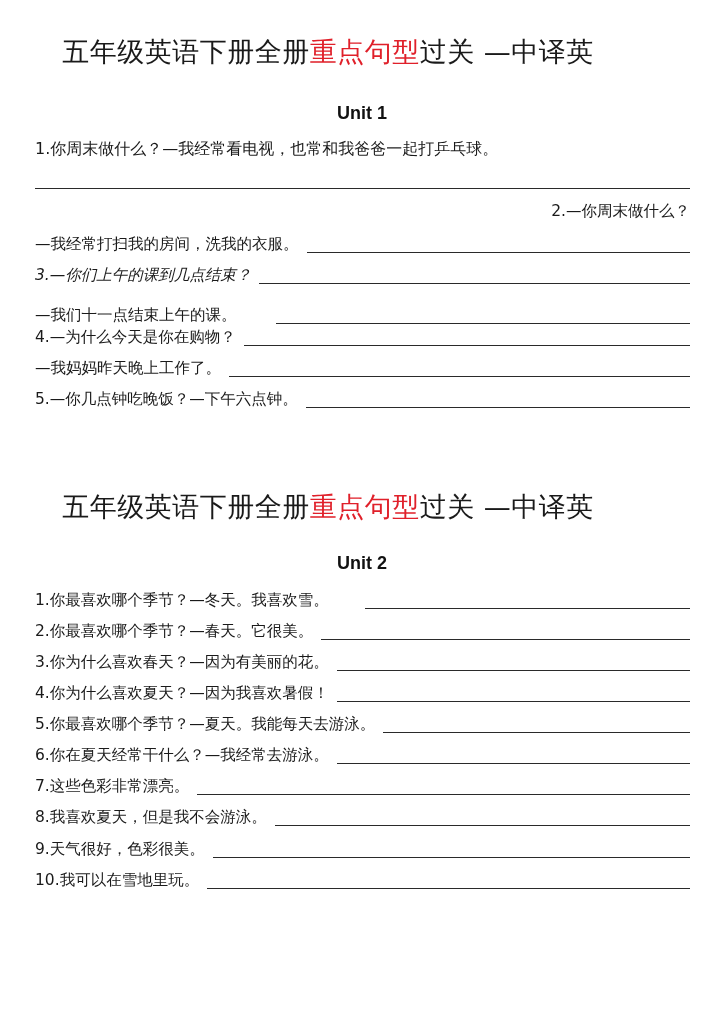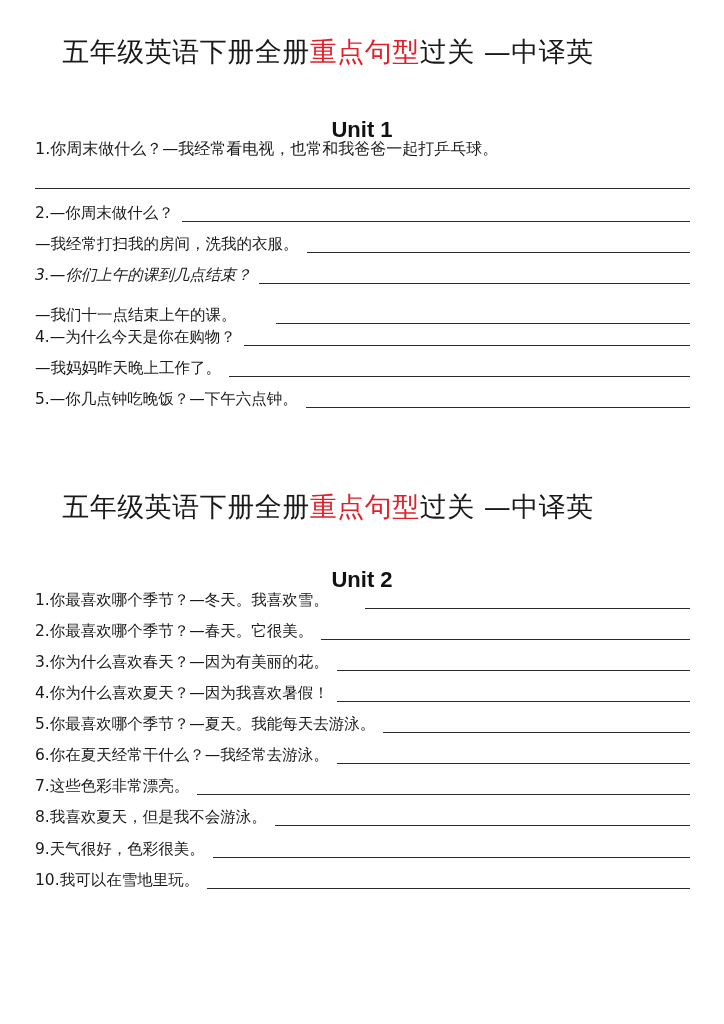--- a/index.html
+++ b/index.html
@@ -29,24 +29,23 @@
     .title .hl {
       color: #e0202a;
     }
     .unit {
       position: absolute;
       left: 0;
       width: 724px;
       text-align: center;
       font-family: "Liberation Sans", "DejaVu Sans", sans-serif;
       font-weight: bold;
-      font-size: 22px;
+      font-size: 18px;
       line-height: 26px;
       color: #111;
-      margin-top: 17px;
     }
     .row {
       position: absolute;
       left: 35px;
       right: 34px;
       height: 24px;
       display: flex;
       align-items: flex-end;
     }
     .row .q {
@@ -82,21 +81,21 @@
 <body>
 
 <div class="title" style="top:35px;">
   <span>五年级英语下册全册</span><span class="hl">重点句型</span><span>过关  —中译英</span>
 </div>
 <div class="unit" style="top:100px;">Unit 1</div>
 
 <div class="single" style="top:138px;">1.你周末做什么？—我经常看电视，也常和我爸爸一起打乒乓球。</div>
 <div class="fullline" style="top:188px;"></div>
 
-<div class="row" style="top:200px;">
+<div class="row" style="top:200px;flex-direction:column;">
   <span class="q">2.—你周末做什么？</span>
   <span class="blank"></span>
 </div>
 <div class="row" style="top:231px;">
   <span class="q">—我经常打扫我的房间，洗我的衣服。</span>
   <span class="blank"></span>
 </div>
 <div class="row" style="top:262px;font-style:italic;">
   <span class="q">3.—你们上午的课到几点结束？</span>
   <span class="blank"></span>

